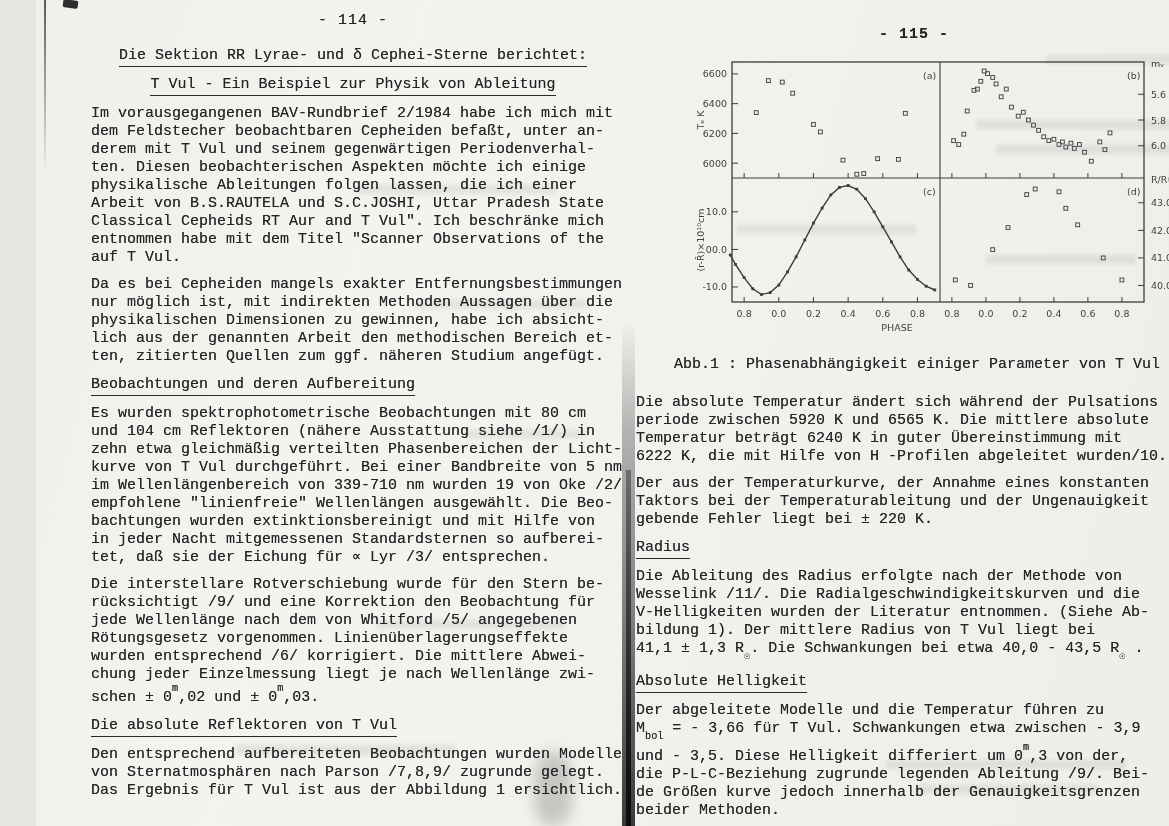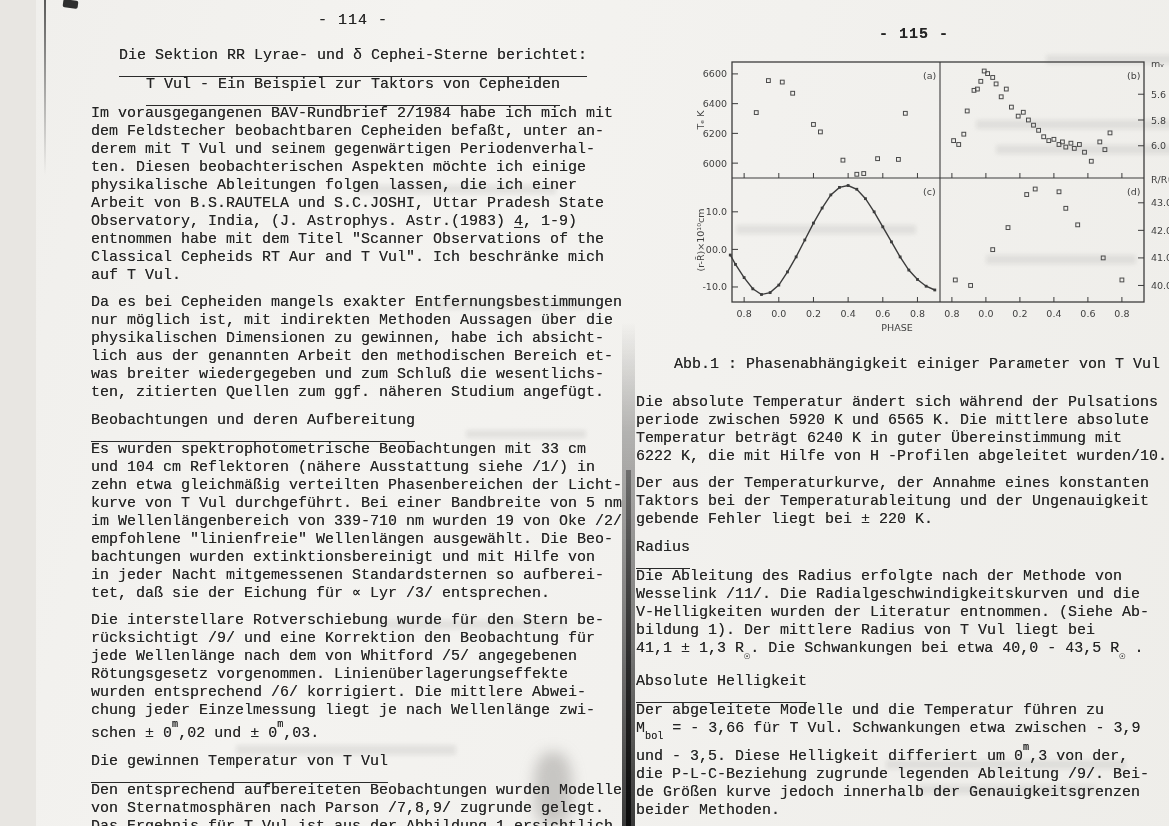--- a/index.html
+++ b/index.html
@@ -9,21 +9,21 @@
     font-family:"Liberation Mono","DejaVu Sans Mono",monospace;
     color:#242424;
     margin-left:36px;
   }
   .page{position:absolute;font-size:15px;line-height:18px;}
   .page-left{left:55px;top:12px;width:524px;}
   .page-right{left:600px;top:26px;width:556px;}
   .pagenum{text-align:center;margin-bottom:17px;letter-spacing:1px;}
   .page-right .pagenum{margin-bottom:6px;font-weight:bold;}
   .title-line{text-align:center;margin-bottom:11px;}
-  .title-line span, .heading span{border-bottom:1.4px solid #2a2a2a;padding-bottom:12px;}
+  .title-line span, .heading span{border-bottom:1.4px solid #2a2a2a;padding-bottom:2px;}
   .para{margin-bottom:9px;}
   .heading{margin:10px 0 11px 0;}
   .pline{white-space:pre;}
   sup{font-size:68%;position:relative;top:-4px;}
   sub{font-size:68%;position:relative;top:3px;}
   .uline{text-decoration:underline;text-underline-offset:2px;}
   .txt, .pline, .heading, .title-line, .pagenum, .caption{
     text-shadow:0 0 0.4px rgba(20,20,20,0.6);
   }
   .figure{position:relative;width:480px;height:302px;margin:2px 0 4px 56px;}
@@ -64,64 +64,62 @@
   <div class="ghost" style="left:940px;top:120px;width:200px;height:9px"></div>
   <div class="ghost" style="left:960px;top:145px;width:180px;height:9px"></div>
   <div class="ghost" style="left:700px;top:225px;width:180px;height:9px"></div>
   <div class="ghost" style="left:950px;top:255px;width:150px;height:9px"></div>
   <div class="ghost" style="left:850px;top:760px;width:240px;height:9px"></div>
   <div class="ghost" style="left:880px;top:785px;width:180px;height:9px"></div>
 
   <div class="page page-left">
     <div class="pagenum">- 114 -</div>
     <div class="title-line"><span>Die Sektion RR Lyrae- und δ Cephei-Sterne berichtet:</span></div>
-    <div class="title-line"><span>T Vul - Ein Beispiel zur Taktors von Cepheiden</span></div>
+    <div class="title-line"><span>T Vul - Ein Beispiel zur Physik von Ableitung</span></div>
     <div id="left-blocks">
         <div class="para">
           <div class="pline">Im vorausgegangenen BAV-Rundbrief 2/1984 habe ich mich mit</div>
           <div class="pline">dem Feldstecher beobachtbaren Cepheiden befaßt, unter an-</div>
           <div class="pline">derem mit T Vul und seinem gegenwärtigen Periodenverhal-</div>
           <div class="pline">ten. Diesen beobachterischen Aspekten möchte ich einige</div>
           <div class="pline">physikalische Ableitungen folgen lassen, die ich einer</div>
           <div class="pline">Arbeit von B.S.RAUTELA und S.C.JOSHI, Uttar Pradesh State</div>
-          <div class="pline">Observatory, India, (J. Astrophys. Astr.(1983) <span class="uline">4</span>, 1-9)</div>
+          <div class="pline">Classical Cepheids RT Aur and T Vul". Ich beschränke mich</div>
           <div class="pline">entnommen habe mit dem Titel "Scanner Observations of the</div>
-          <div class="pline">Classical Cepheids RT Aur and T Vul". Ich beschränke mich</div>
           <div class="pline">auf T Vul.</div>
         </div>
         <div class="para">
           <div class="pline">Da es bei Cepheiden mangels exakter Entfernungsbestimmungen</div>
           <div class="pline">nur möglich ist, mit indirekten Methoden Aussagen über die</div>
           <div class="pline">physikalischen Dimensionen zu gewinnen, habe ich absicht-</div>
           <div class="pline">lich aus der genannten Arbeit den methodischen Bereich et-</div>
-          <div class="pline">was breiter wiedergegeben und zum Schluß die wesentlichs-</div>
           <div class="pline">ten, zitierten Quellen zum ggf. näheren Studium angefügt.</div>
         </div>
         <div class="heading"><span>Beobachtungen und deren Aufbereitung</span></div>
         <div class="para">
-          <div class="pline">Es wurden spektrophotometrische Beobachtungen mit 33 cm</div>
+          <div class="pline">Es wurden spektrophotometrische Beobachtungen mit 80 cm</div>
           <div class="pline">und 104 cm Reflektoren (nähere Ausstattung siehe /1/) in</div>
           <div class="pline">zehn etwa gleichmäßig verteilten Phasenbereichen der Licht-</div>
           <div class="pline">kurve von T Vul durchgeführt. Bei einer Bandbreite von 5 nm</div>
           <div class="pline">im Wellenlängenbereich von 339-710 nm wurden 19 von Oke /2/</div>
           <div class="pline">empfohlene "linienfreie" Wellenlängen ausgewählt. Die Beo-</div>
           <div class="pline">bachtungen wurden extinktionsbereinigt und mit Hilfe von</div>
           <div class="pline">in jeder Nacht mitgemessenen Standardsternen so aufberei-</div>
           <div class="pline">tet, daß sie der Eichung für ∝ Lyr /3/ entsprechen.</div>
         </div>
         <div class="para">
           <div class="pline">Die interstellare Rotverschiebung wurde für den Stern be-</div>
           <div class="pline">rücksichtigt /9/ und eine Korrektion den Beobachtung für</div>
           <div class="pline">jede Wellenlänge nach dem von Whitford /5/ angegebenen</div>
           <div class="pline">Rötungsgesetz vorgenommen. Linienüberlagerungseffekte</div>
           <div class="pline">wurden entsprechend /6/ korrigiert. Die mittlere Abwei-</div>
           <div class="pline">chung jeder Einzelmessung liegt je nach Wellenlänge zwi-</div>
           <div class="pline">schen ± 0<sup>m</sup>,02 und ± 0<sup>m</sup>,03.</div>
         </div>
-        <div class="heading"><span>Die gewinnen Temperatur von T Vul</span></div>
+        <div class="heading"><span>Die absolute Reflektoren von T Vul</span></div>
         <div class="para">
           <div class="pline">Den entsprechend aufbereiteten Beobachtungen wurden Modelle</div>
           <div class="pline">von Sternatmosphären nach Parson /7,8,9/ zugrunde gelegt.</div>
           <div class="pline">Das Ergebnis für T Vul ist aus der Abbildung 1 ersichtlich.</div>
         </div>
       </div>
   </div>
 
   <div class="page page-right">
     <div class="pagenum">- 115 -</div>

